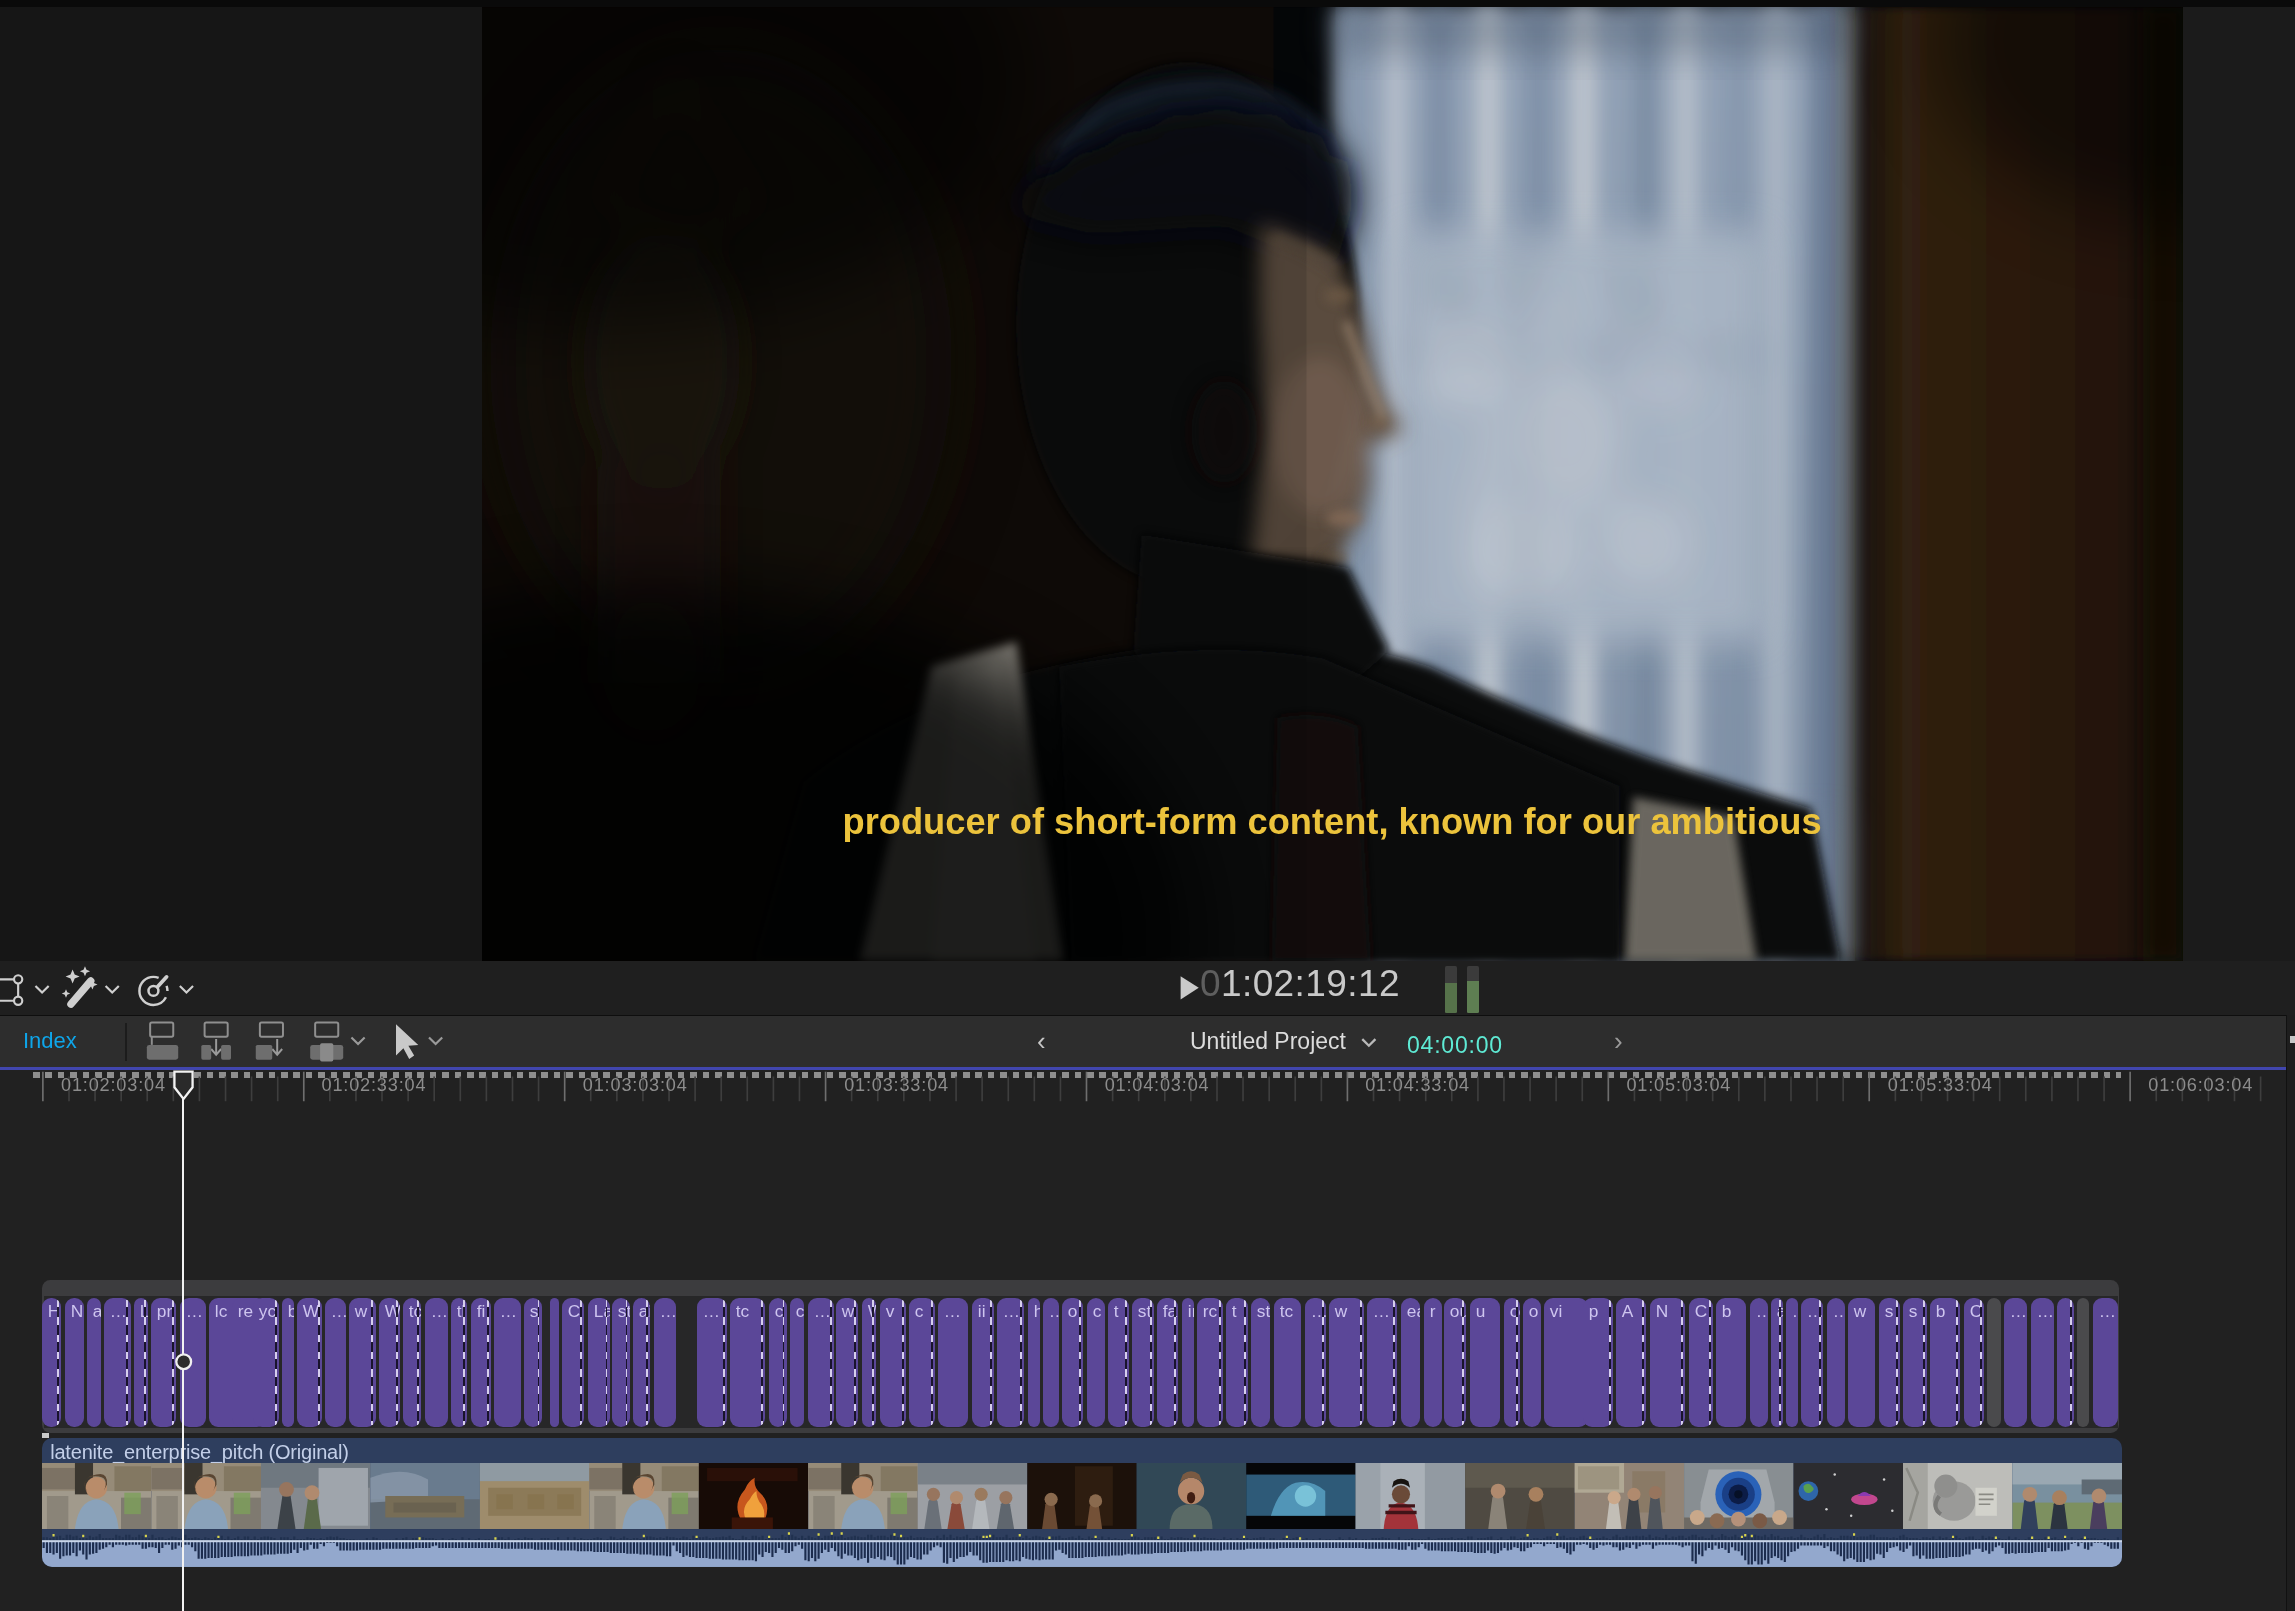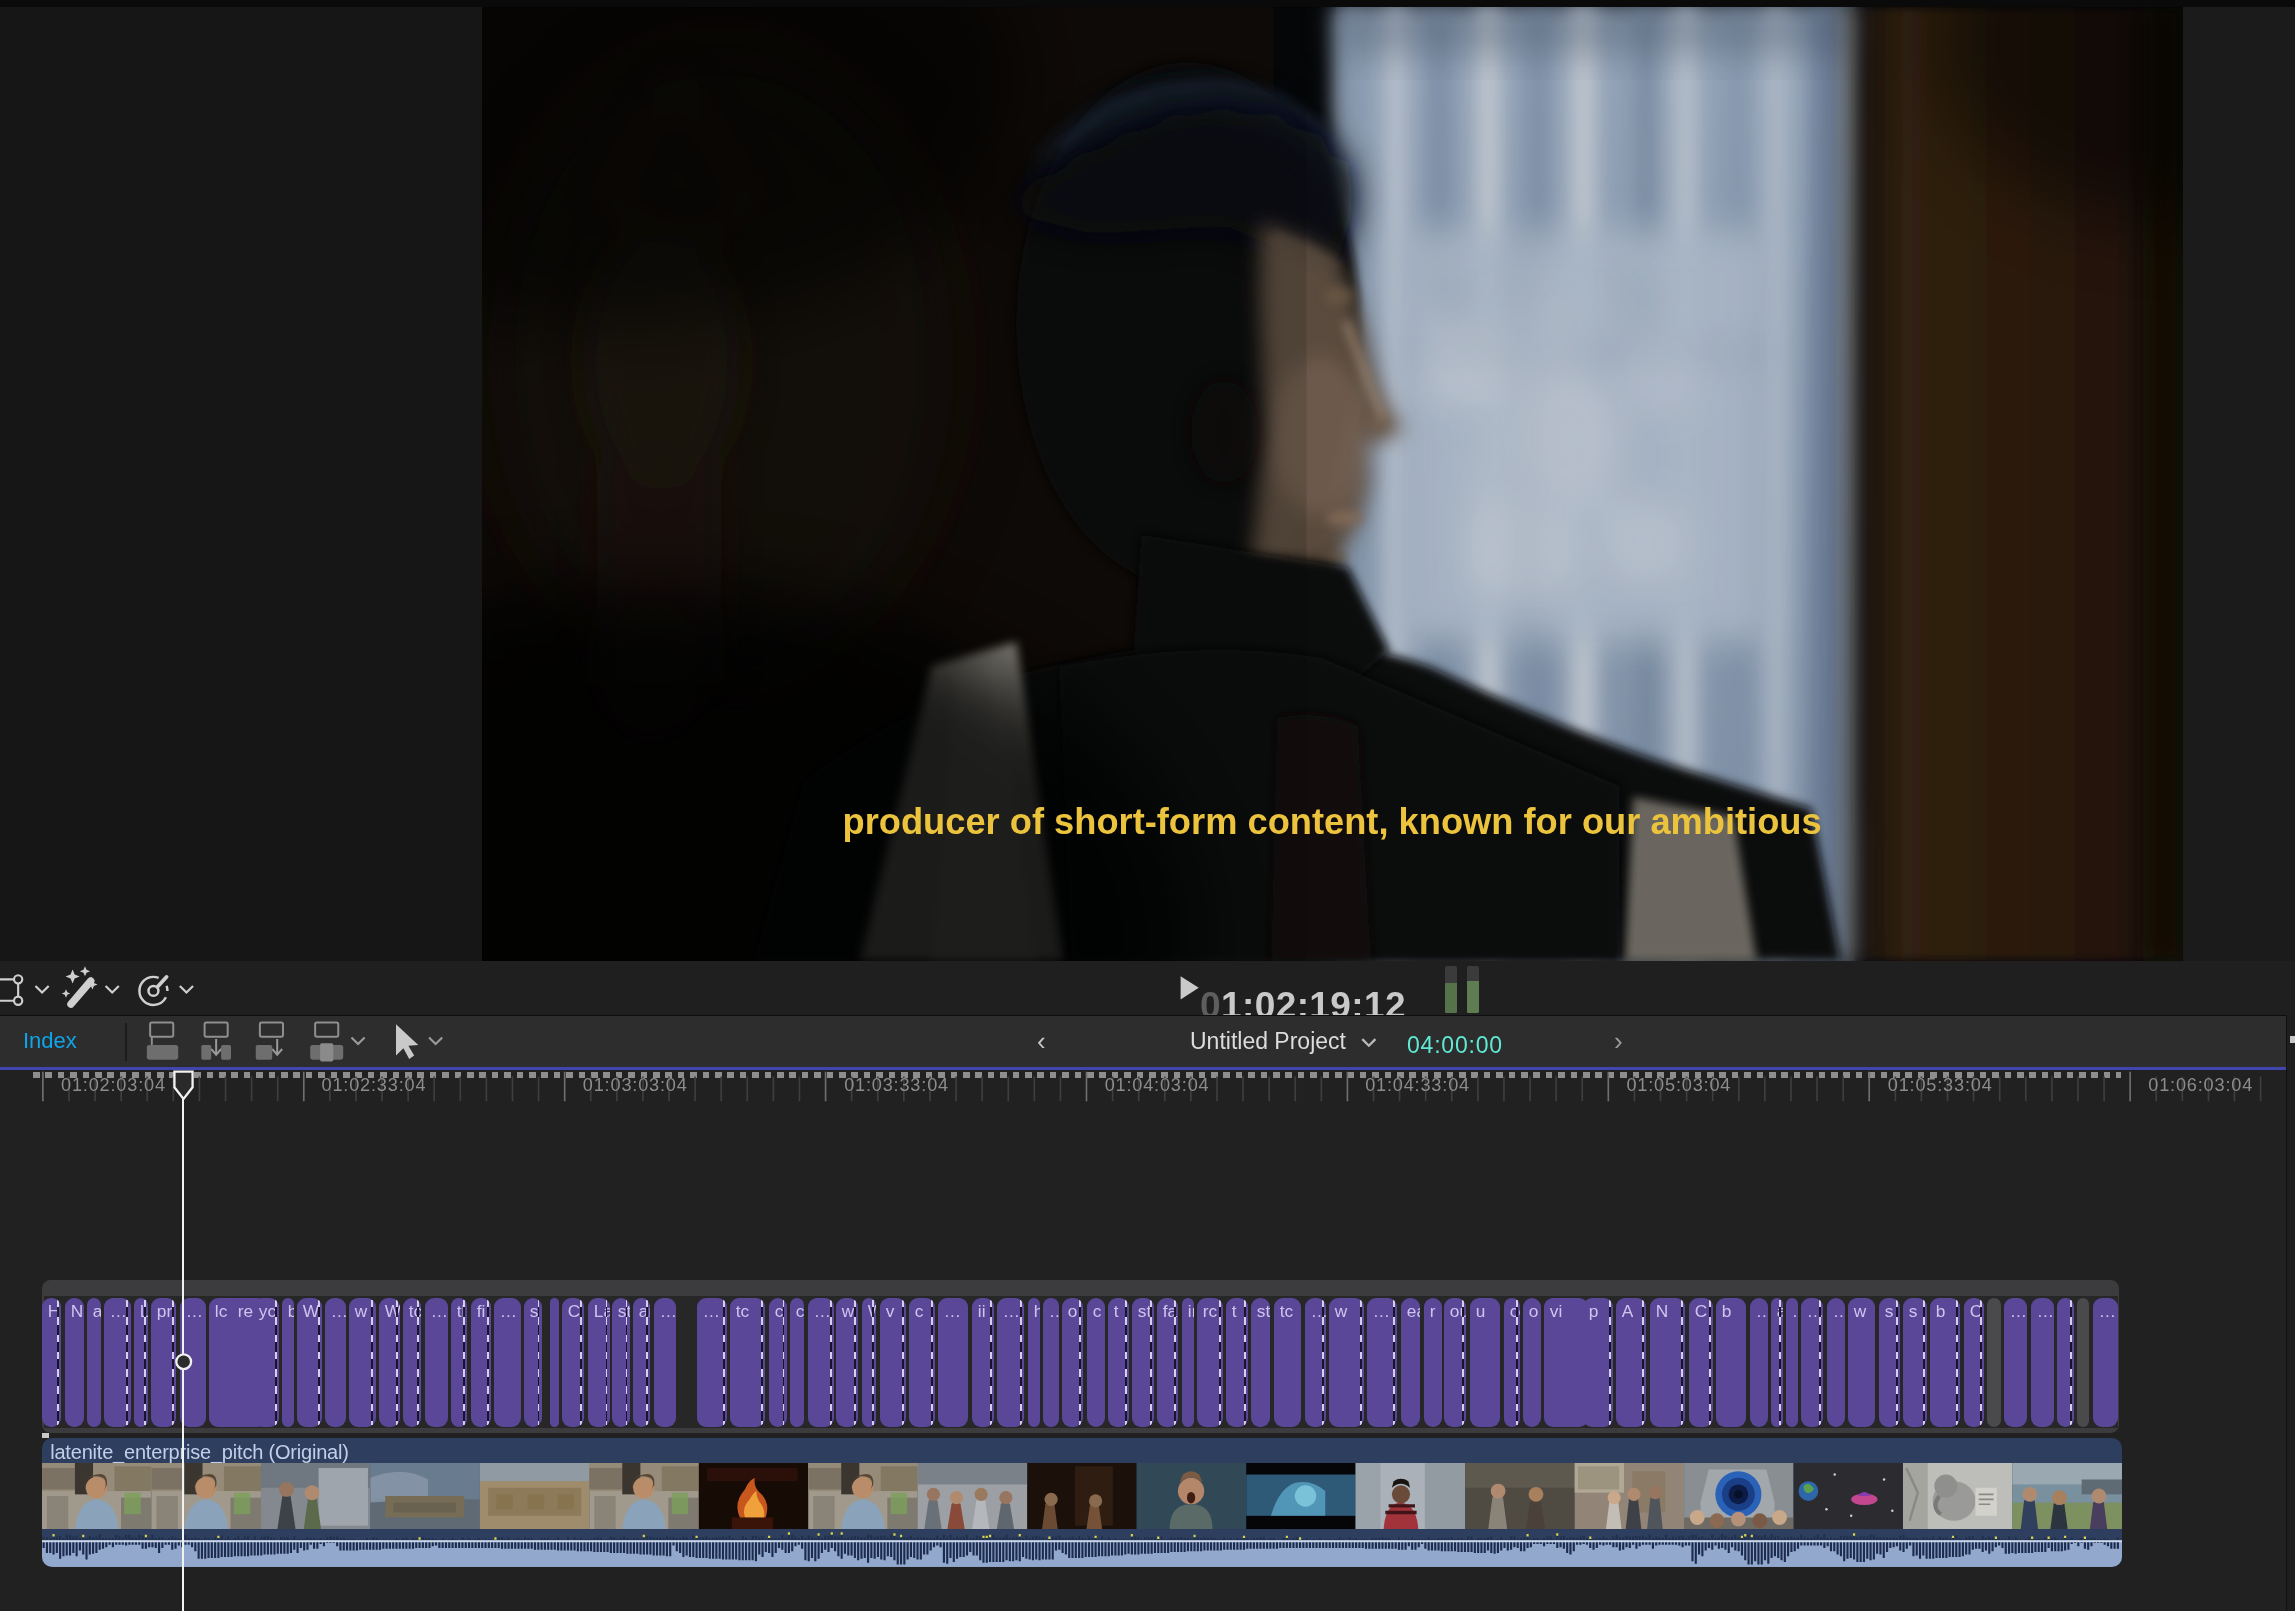--- a/index.html
+++ b/index.html
@@ -147,21 +147,21 @@
    <circle cx="186" cy="36" r="17" stroke-dasharray="78 14" stroke-dashoffset="-8"></circle>
    <circle cx="186" cy="36" r="6"></circle>
    <path d="M191 31 L202 19" stroke-width="4.5" stroke-linecap="round"></path>
    <path d="M218 30 l8 8 l8 -8" stroke-width="2.6"></path>
   </g>
  </svg>
 
  <svg width="33" height="33" style="position:absolute;left:1174px;top:11.5px" viewBox="0 0 40 40">
   <path d="M8 4 L30 18 L8 32 Z" fill="#c9c9c9"></path>
  </svg>
- <div class="abs" style="left:1200px;top:24px;font-size:37px;font-weight:700;letter-spacing:0.4px;color:#c9c9c9"><span style="color:#5e5e5e">0</span>1:02:19:12</div>
+ <div class="abs" style="left:1200px;top:2px;font-size:37px;font-weight:400;letter-spacing:0.4px;color:#c9c9c9"><span style="color:#5e5e5e">0</span>1:02:19:12</div>
 
  <div class="abs" style="left:1445px;top:5px;width:11.5px;height:47px;background:#3b3b3b;border-radius:1.6px"></div>
  <div class="abs" style="left:1467px;top:5px;width:11.5px;height:47px;background:#3b3b3b;border-radius:1.6px"></div>
  <div class="abs" style="left:1445px;top:22px;width:11.5px;height:30px;background:#56724a;border-radius:0 0 1.6px 1.6px"></div>
  <div class="abs" style="left:1467px;top:20px;width:11.5px;height:32px;background:#5e7e52;border-radius:0 0 1.6px 1.6px"></div>
 </div>
 
 <div class="abs" style="left:0;top:1015px;width:2286px;height:52px;background:#2d2d2d;border-top:1.6px solid #0e0e0e">
  <div class="abs" style="left:23px;top:12.4px;font-size:22px;color:#0ea5e9">Index</div>
  <div class="abs" style="left:125px;top:6.6px;width:1.6px;height:38px;background:#1c1c1c"></div>

